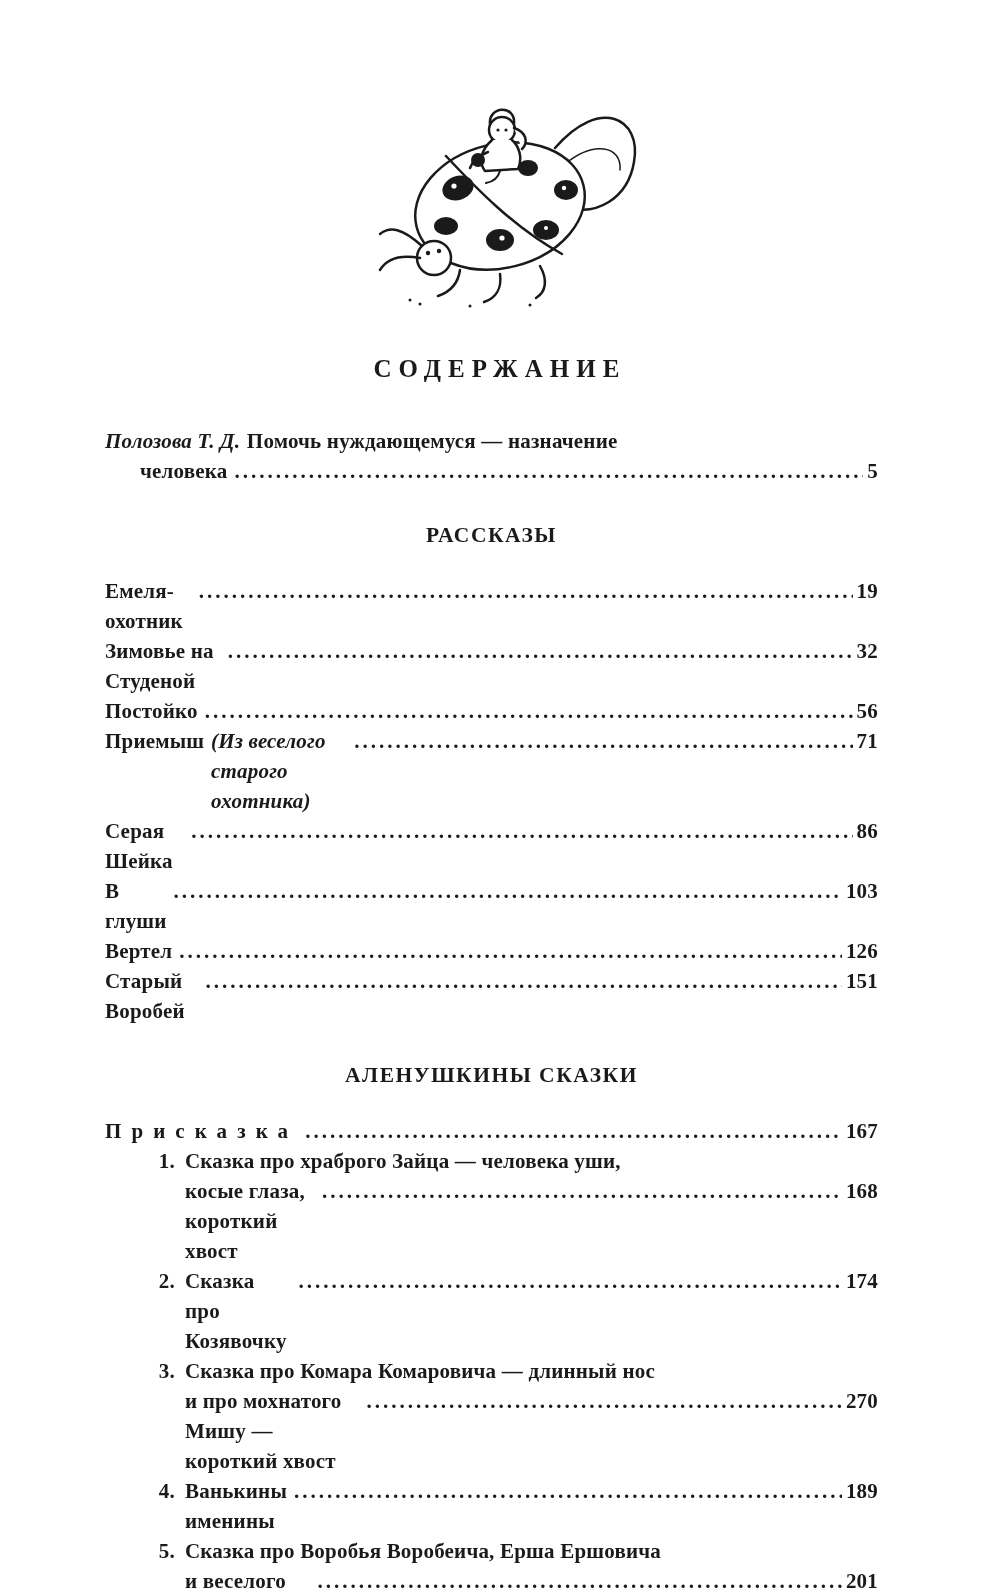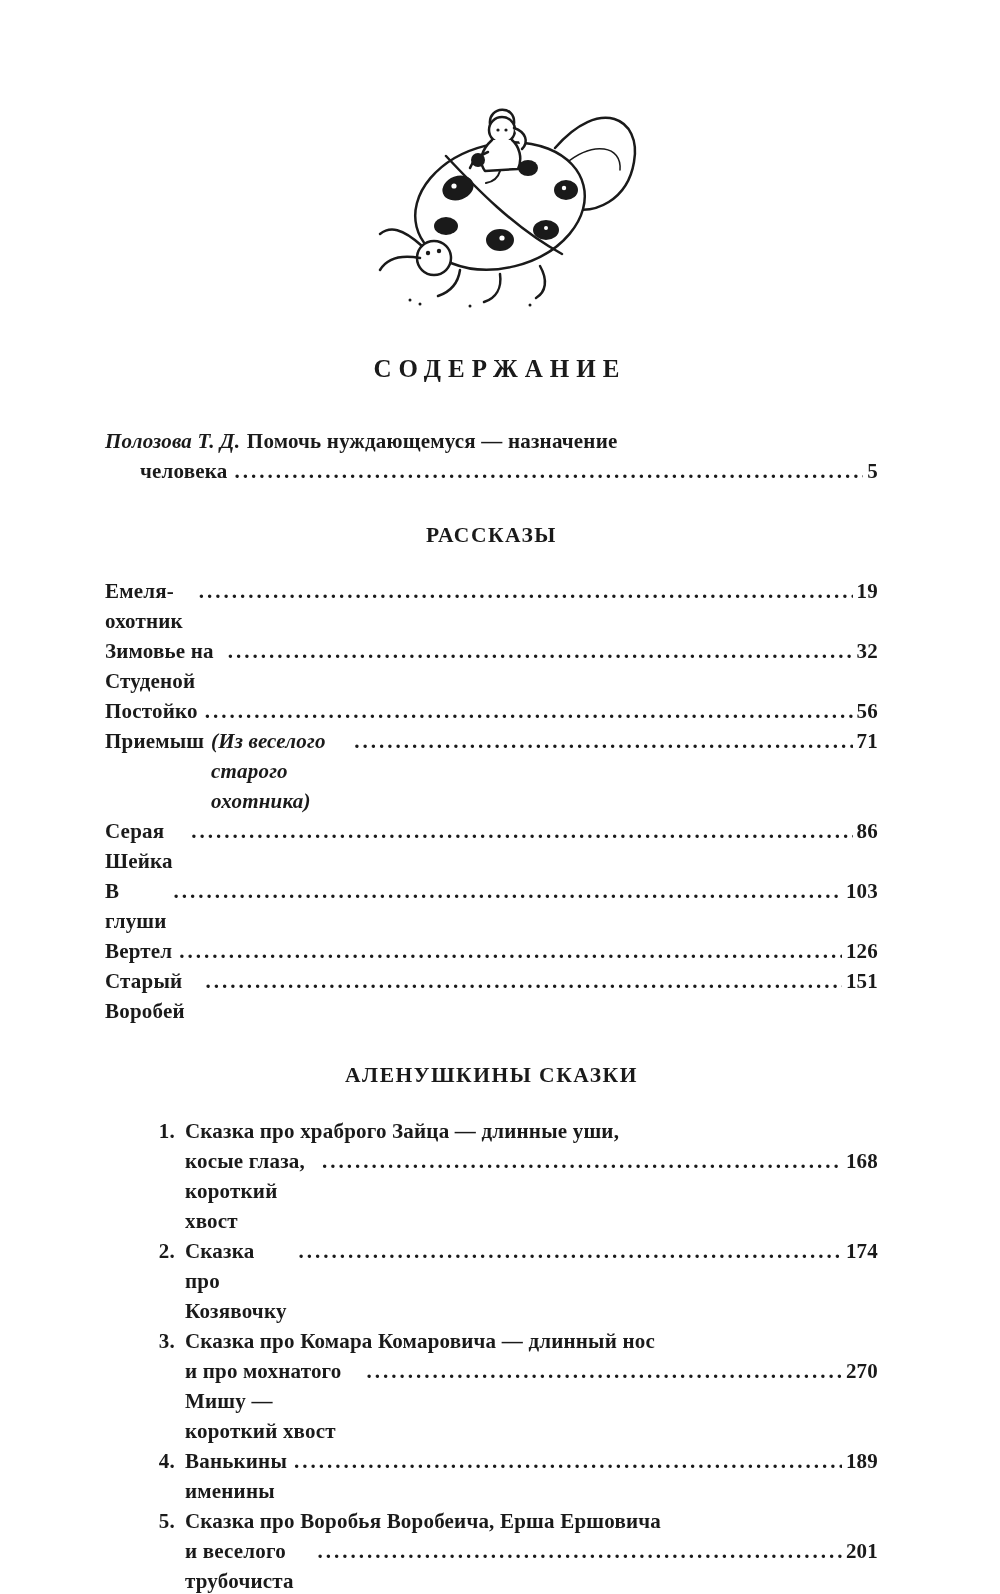--- a/index.html
+++ b/index.html
@@ -183,24 +183,29 @@
       <div class="row">
         <span>Старый Воробей</span>
         <span class="dots"></span>
         <span class="pg">151</span>
       </div>
     </div>
 
     <h2 class="section-heading">АЛЕНУШКИНЫ СКАЗКИ</h2>
 
     <div class="toc nlist">
+      <div class="row">
+        <span class="sp">Присказка</span>
+        <span class="dots"></span>
+        <span class="pg">167</span>
+      </div>
 
       <div class="nrow">
         <span class="num">1.</span>
-        <span>Сказка про храброго Зайца — длинные уши,</span>
+        <span>Сказка про храброго Зайца — человека уши,</span>
       </div>
       <div class="nrow cont">
         <span>косые глаза, короткий хвост</span>
         <span class="dots"></span>
         <span class="pg">168</span>
       </div>
 
       <div class="nrow">
         <span class="num">2.</span>
         <span>Сказка про Козявочку</span>

